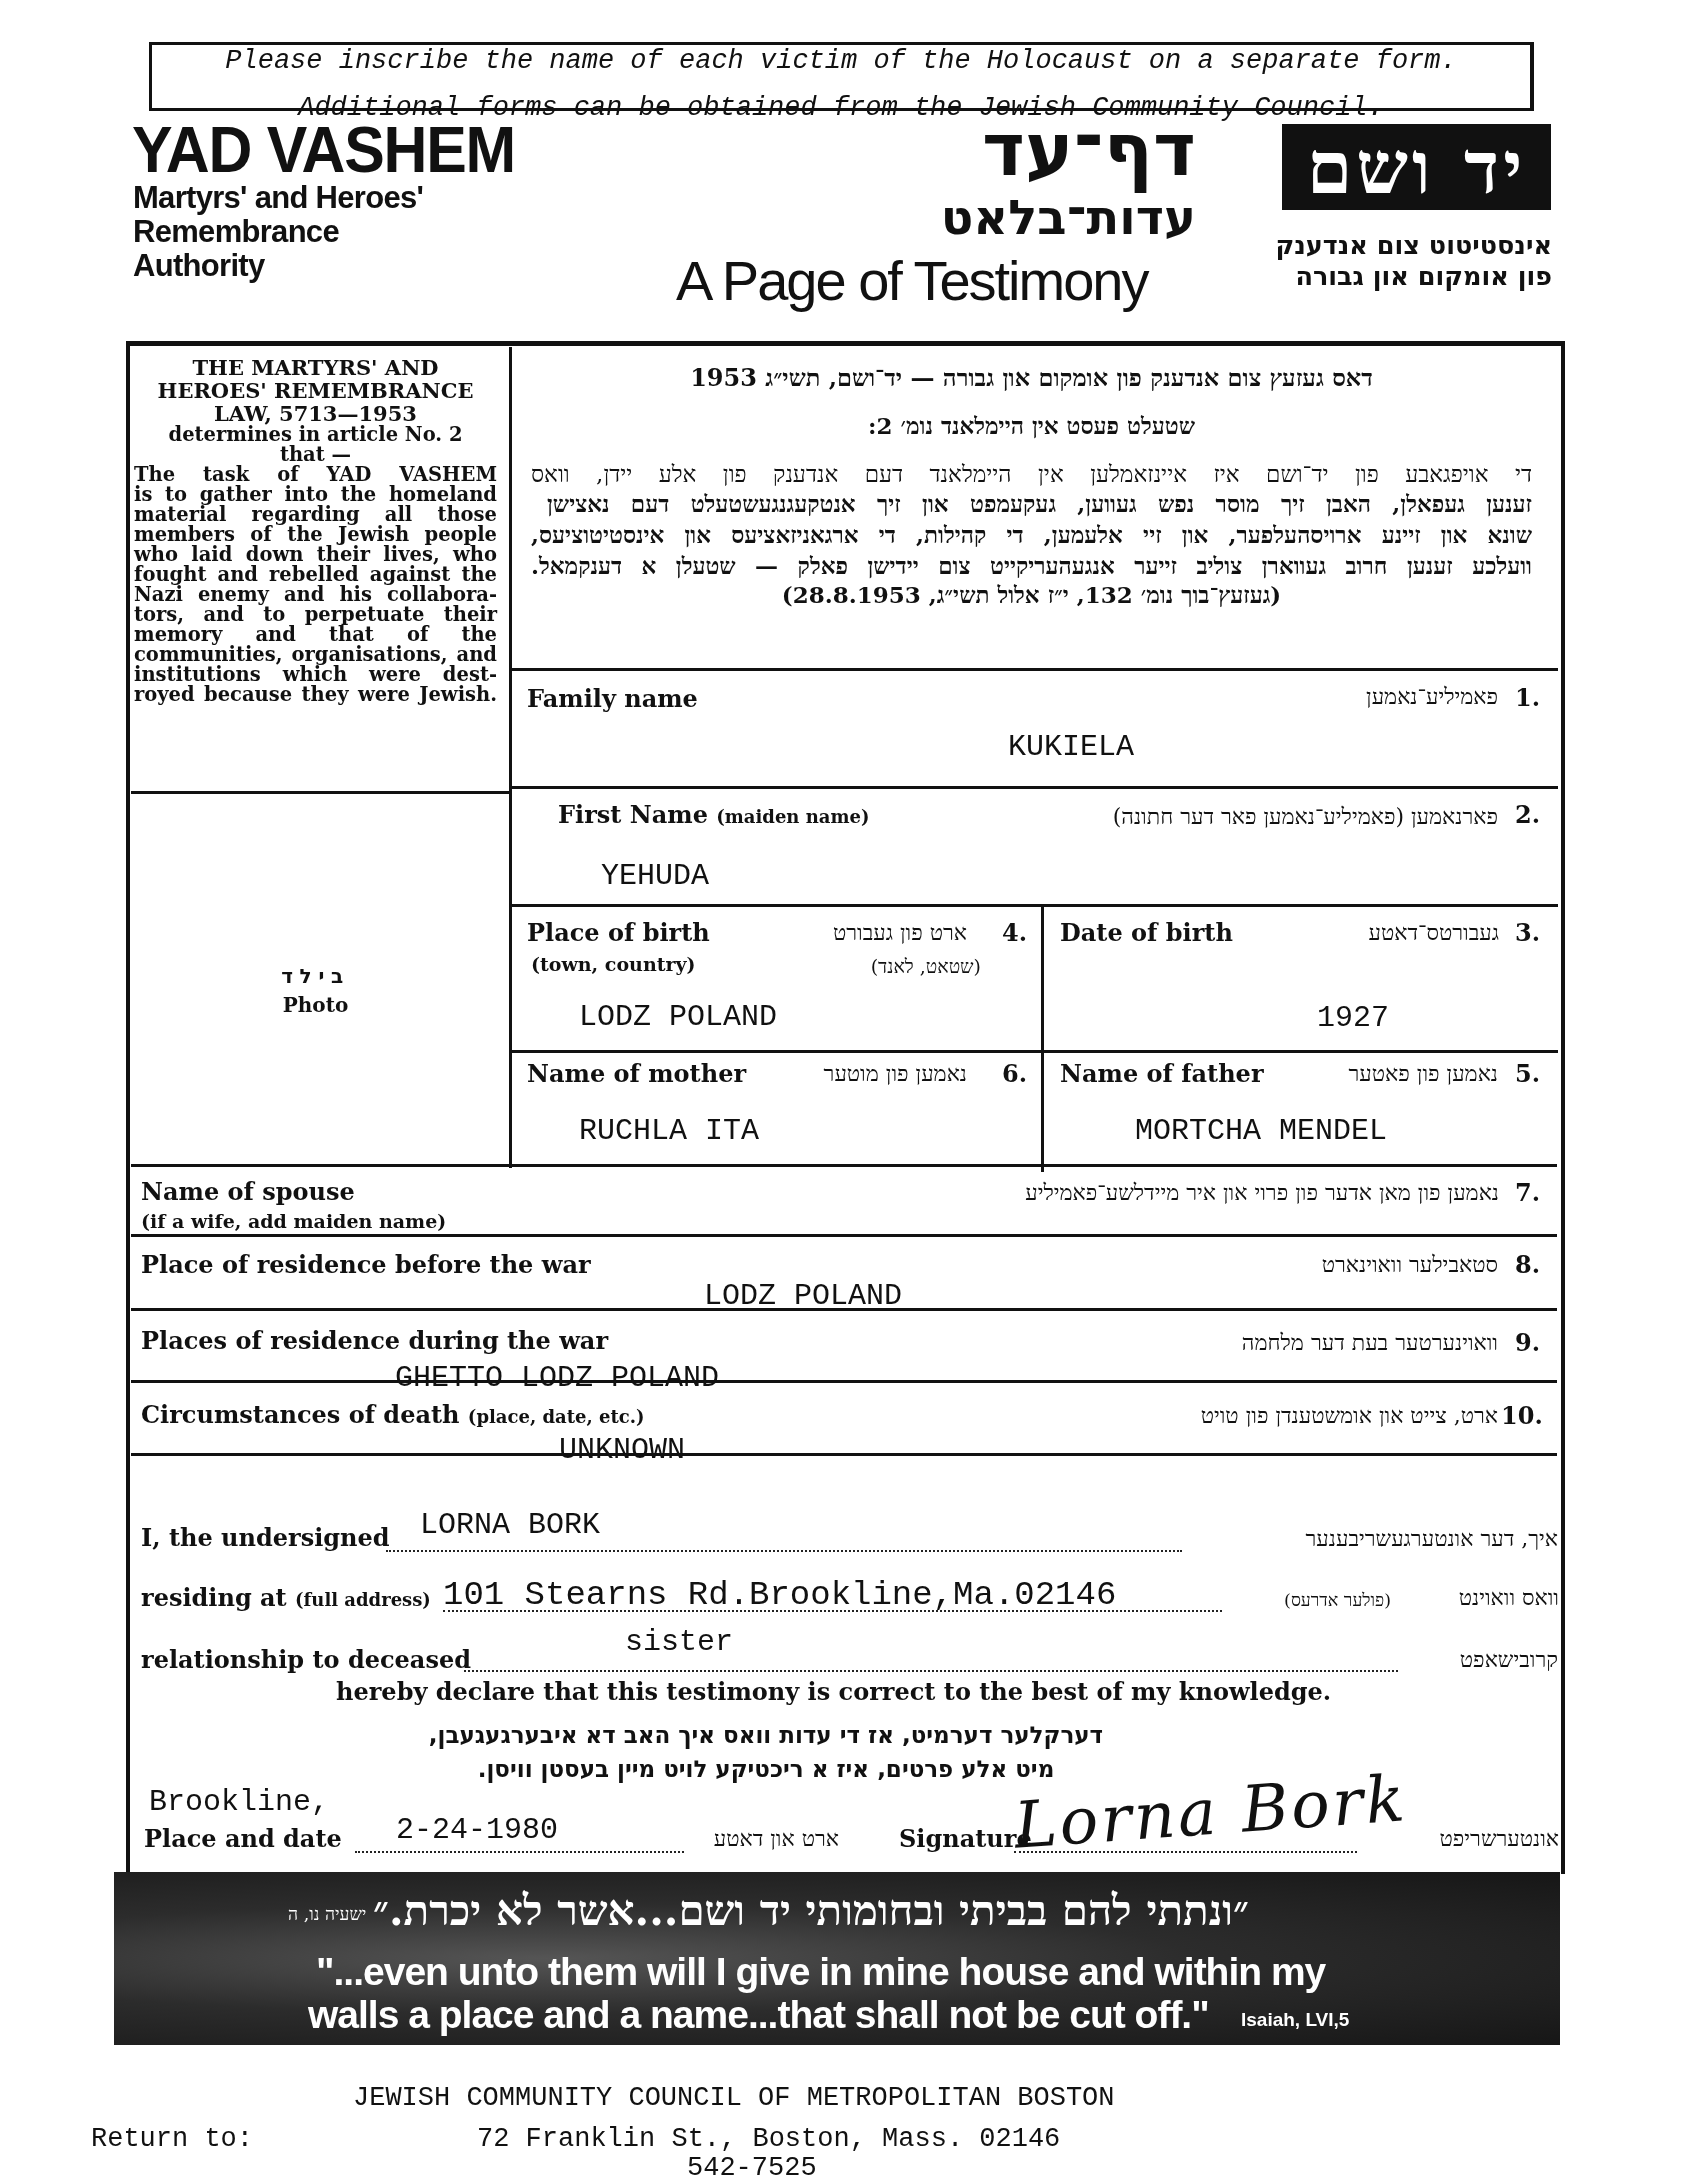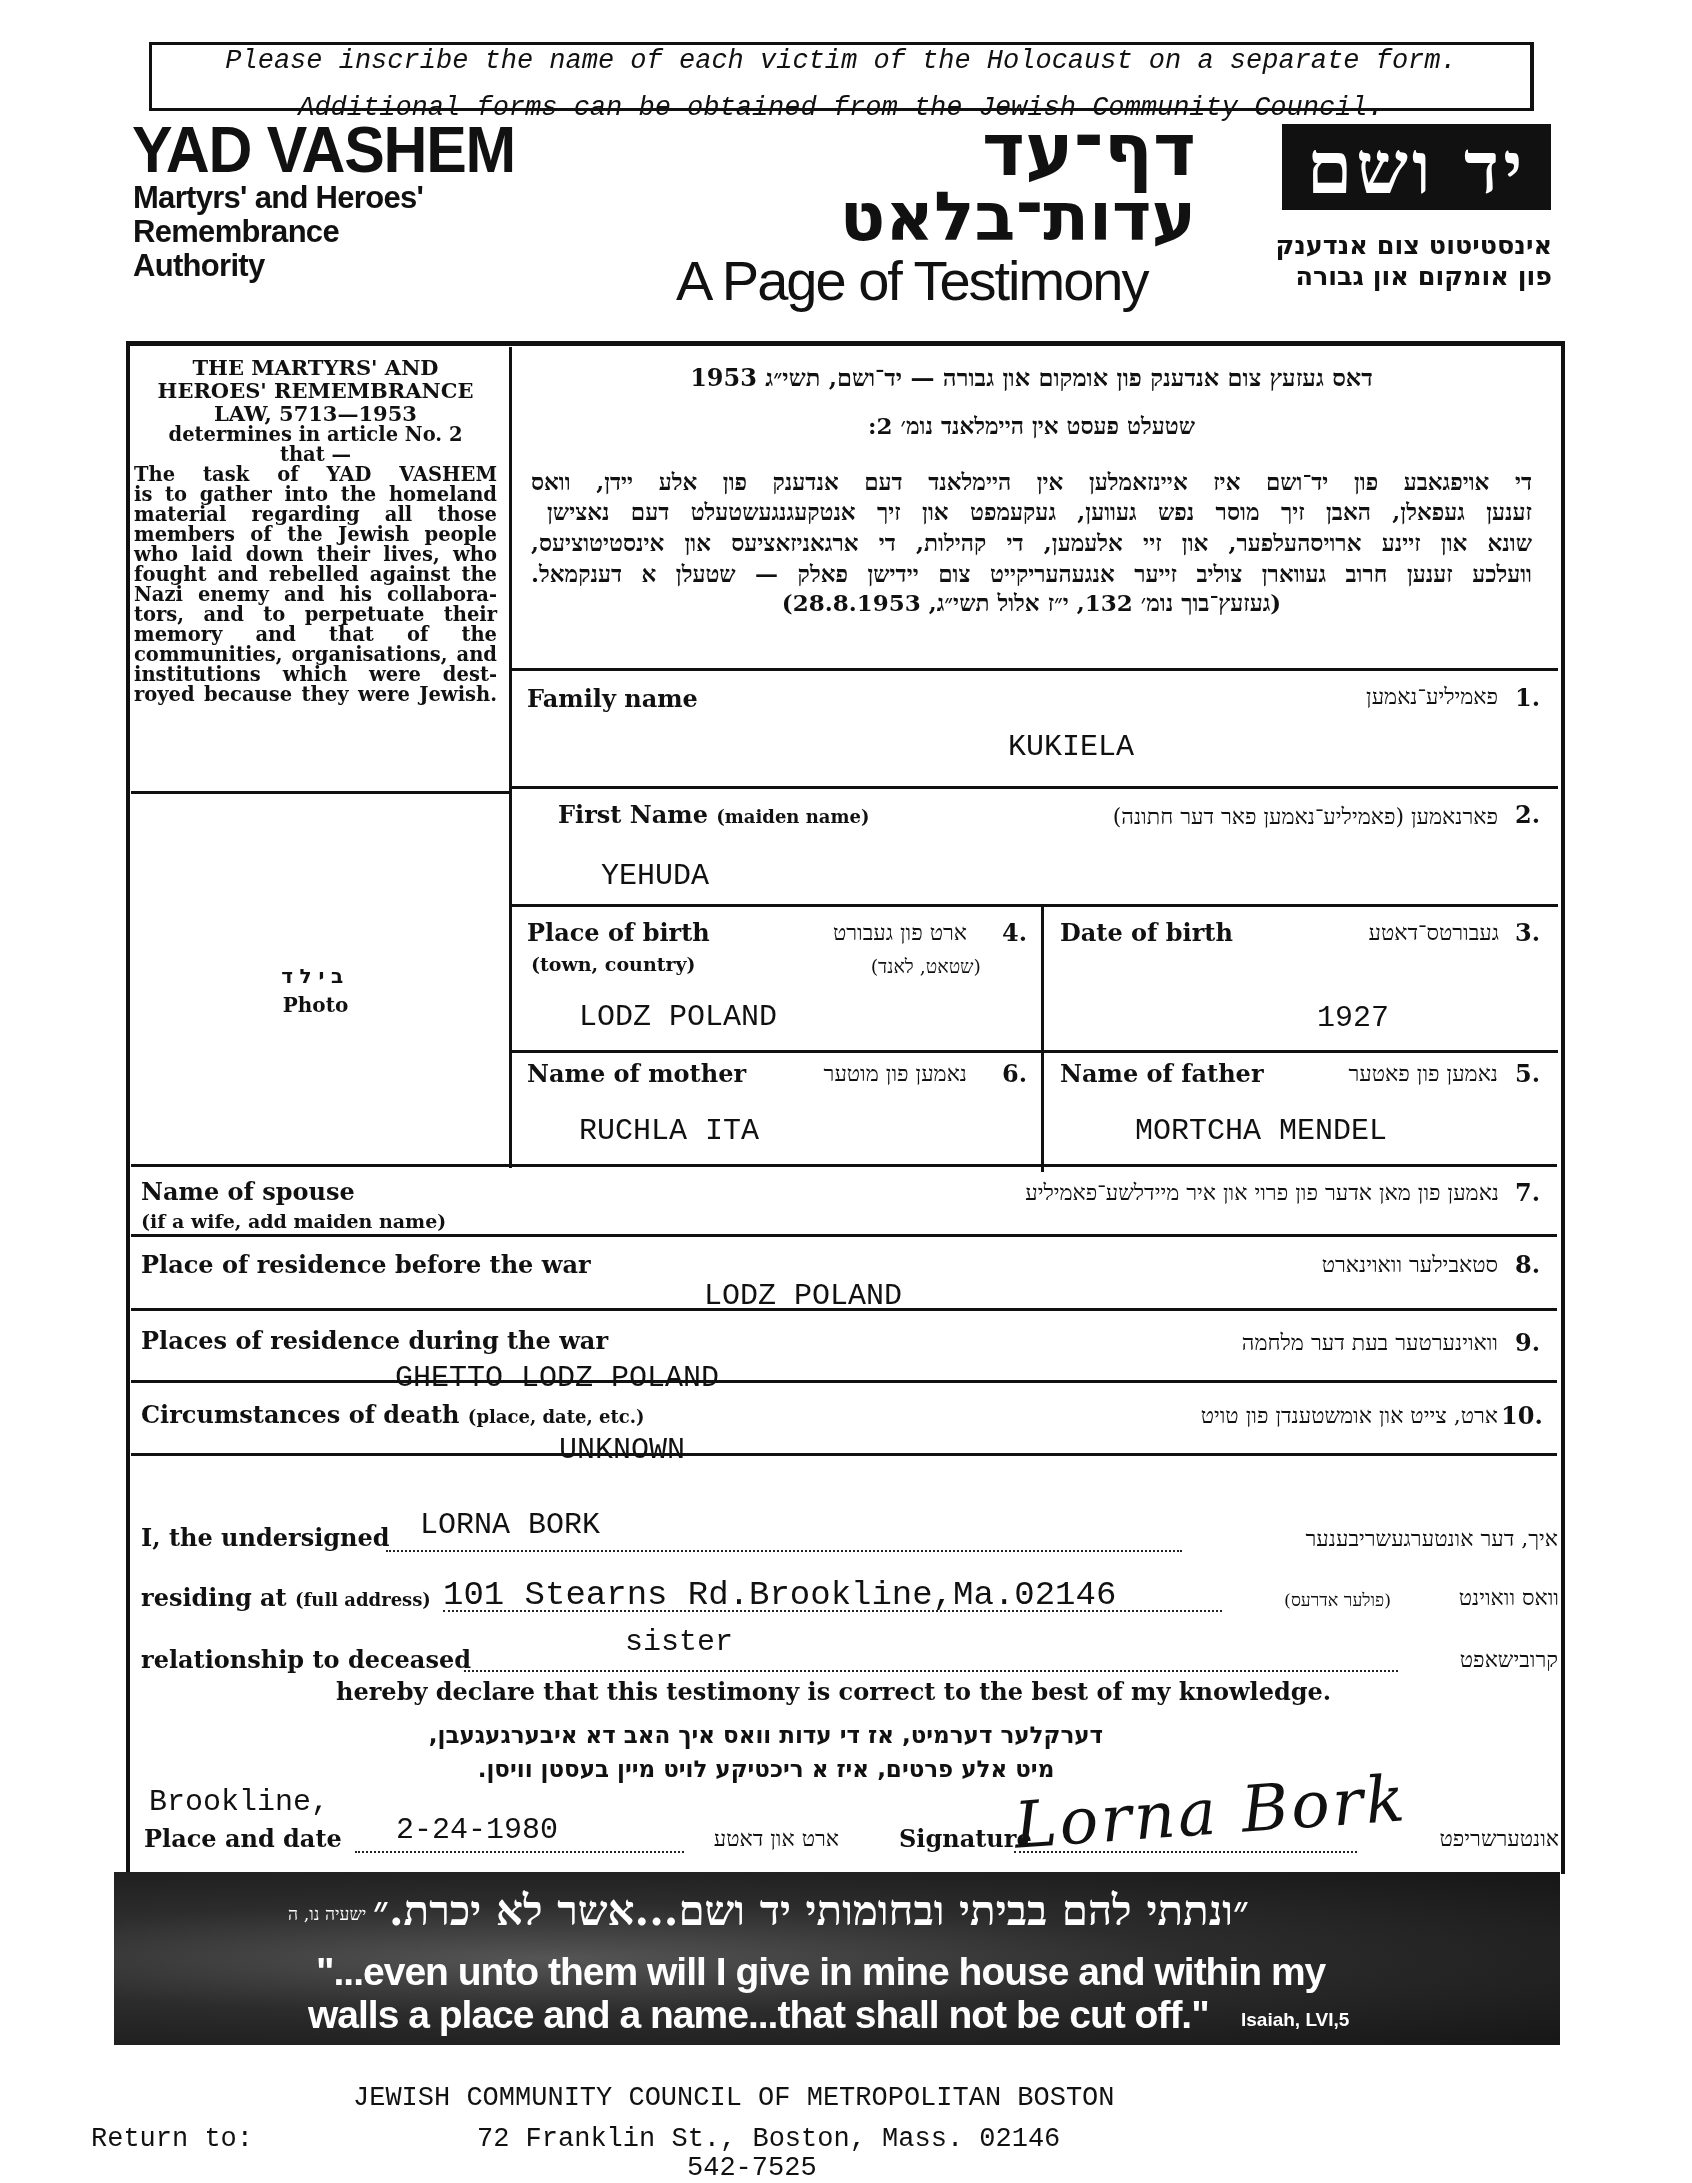--- a/index.html
+++ b/index.html
@@ -11,21 +11,21 @@
   .heb { direction:rtl; unicode-bidi:isolate; font-family:"DejaVu Sans", sans-serif; font-weight:bold; }
 
   
   #instr { left:149px; top:42px; width:1378px; height:63px; border:3.4px solid #111; border-right-width:4.7px; }
   #instr .line { position:absolute; left:0; right:0; text-align:center; font-style:italic; font-size:27px; line-height:31px; }
 
   
   #yv-title { left:132px; top:118px; font-size:64px; font-weight:bold; letter-spacing:-1.3px; line-height:64px; transform:scaleX(0.95); transform-origin:left; }
   #yv-sub { left:133px; top:181px; font-size:31px; font-weight:bold; line-height:34px; letter-spacing:-0.7px; }
   #heb-title1 { left:793px; top:113px; width:403px; text-align:right; font-size:73px; line-height:74px; }
-  #heb-title2 { left:766px; top:180px; width:430px; text-align:right; font-size:67px; line-height:74px; }
+  #heb-title2 { left:766px; top:180px; width:430px; text-align:right; font-size:48px; line-height:74px; }
   #page-title { left:676px; top:247px; font-size:56px; font-weight:normal; letter-spacing:-2px; line-height:67px; }
   #logo-box { left:1282px; top:124px; width:269px; height:86px; background:#111; display:flex; align-items:center; justify-content:center; }
   #logo-box span { color:#fff; font-size:73px; line-height:74px; font-family:"DejaVu Serif", serif; font-weight:bold; direction:rtl; letter-spacing:4px; }
   #logo-sub1 { left:1263px; top:231px; width:289px; text-align:right; font-size:25.5px; line-height:28px; }
   #logo-sub2 { left:1263px; top:262px; width:289px; text-align:right; font-size:25.5px; line-height:28px; }
 
   
   #table { left:126px; top:341px; width:1431px; height:1528px; border-left:4.7px solid #111; border-right:4.7px solid #111; border-top:5.4px solid #111; }
   .hline { position:absolute; height:3.4px; background:#111; }
   .vline { position:absolute; width:3.4px; background:#111; }
@@ -130,21 +130,21 @@
   <div class="last">royed because they were Jewish.</div>
 </div>
 
 <div class="abs" style="left:131px; top:796px; width:378px; height:368px;"></div>
 <div id="photo-heb" class="abs heb">בילד</div>
 <div id="photo-label" class="abs serif">Photo</div>
 
 <div id="heb-intro" class="abs">
   <div style="font-size:24px; margin-top:2.7px; font-weight:bold;">דאס געזעץ צום אנדענק פון אומקום און גבורה — יד־ושם, תשי״ג 1953</div>
   <div style="margin-top:24px; font-weight:bold;">שטעלט פעסט אין היימלאנד נומ׳ 2:</div>
-  <div class="p" style="margin-top:32px; font-weight:bold;">די אויפגאבע פון יד־ושם איז איינזאמלען אין היימלאנד דעם אנדענק פון אלע יידן, וואס</div>
+  <div class="p" style="margin-top:24px; font-weight:normal;">די אויפגאבע פון יד־ושם איז איינזאמלען אין היימלאנד דעם אנדענק פון אלע יידן, וואס</div>
   <div class="p" style="margin-top:6.7px; font-weight:bold;margin-left:16px;">זענען געפאלן, האבן זיך מוסר נפש געווען, געקעמפט און זיך אנטקעגנגעשטעלט דעם נאצישן</div>
   <div class="p" style="margin-top:6.7px; font-weight:bold;">שונא און זיינע ארויסהעלפער, און זיי אלעמען, די קהילות, די ארגאניזאציעס און אינסטיטוציעס,</div>
   <div class="p" style="margin-top:6.7px; font-weight:bold;">וועלכע זענען חרוב געווארן צוליב זייער אנגעהעריקייט צום יידישן פאלק — שטעלן א דענקמאל.</div>
   <div style="margin-top:5.4px; font-weight:bold;">(געזעץ־בוך נומ׳ 132, י״ז אלול תשי״ג, 28.8.1953)</div>
 </div>
 
 <div class="abs lbl serif" style="left:527px; top:685px;">Family name</div>
 <div class="abs hlbl" style="left:1142px; top:683px; width:356px;">פאמיליע־נאמען</div>
 <div class="abs num" style="left:1515px; top:684px;">1.</div>
 <div class="abs val mono" style="left:1008px; top:731px;">KUKIELA</div>

